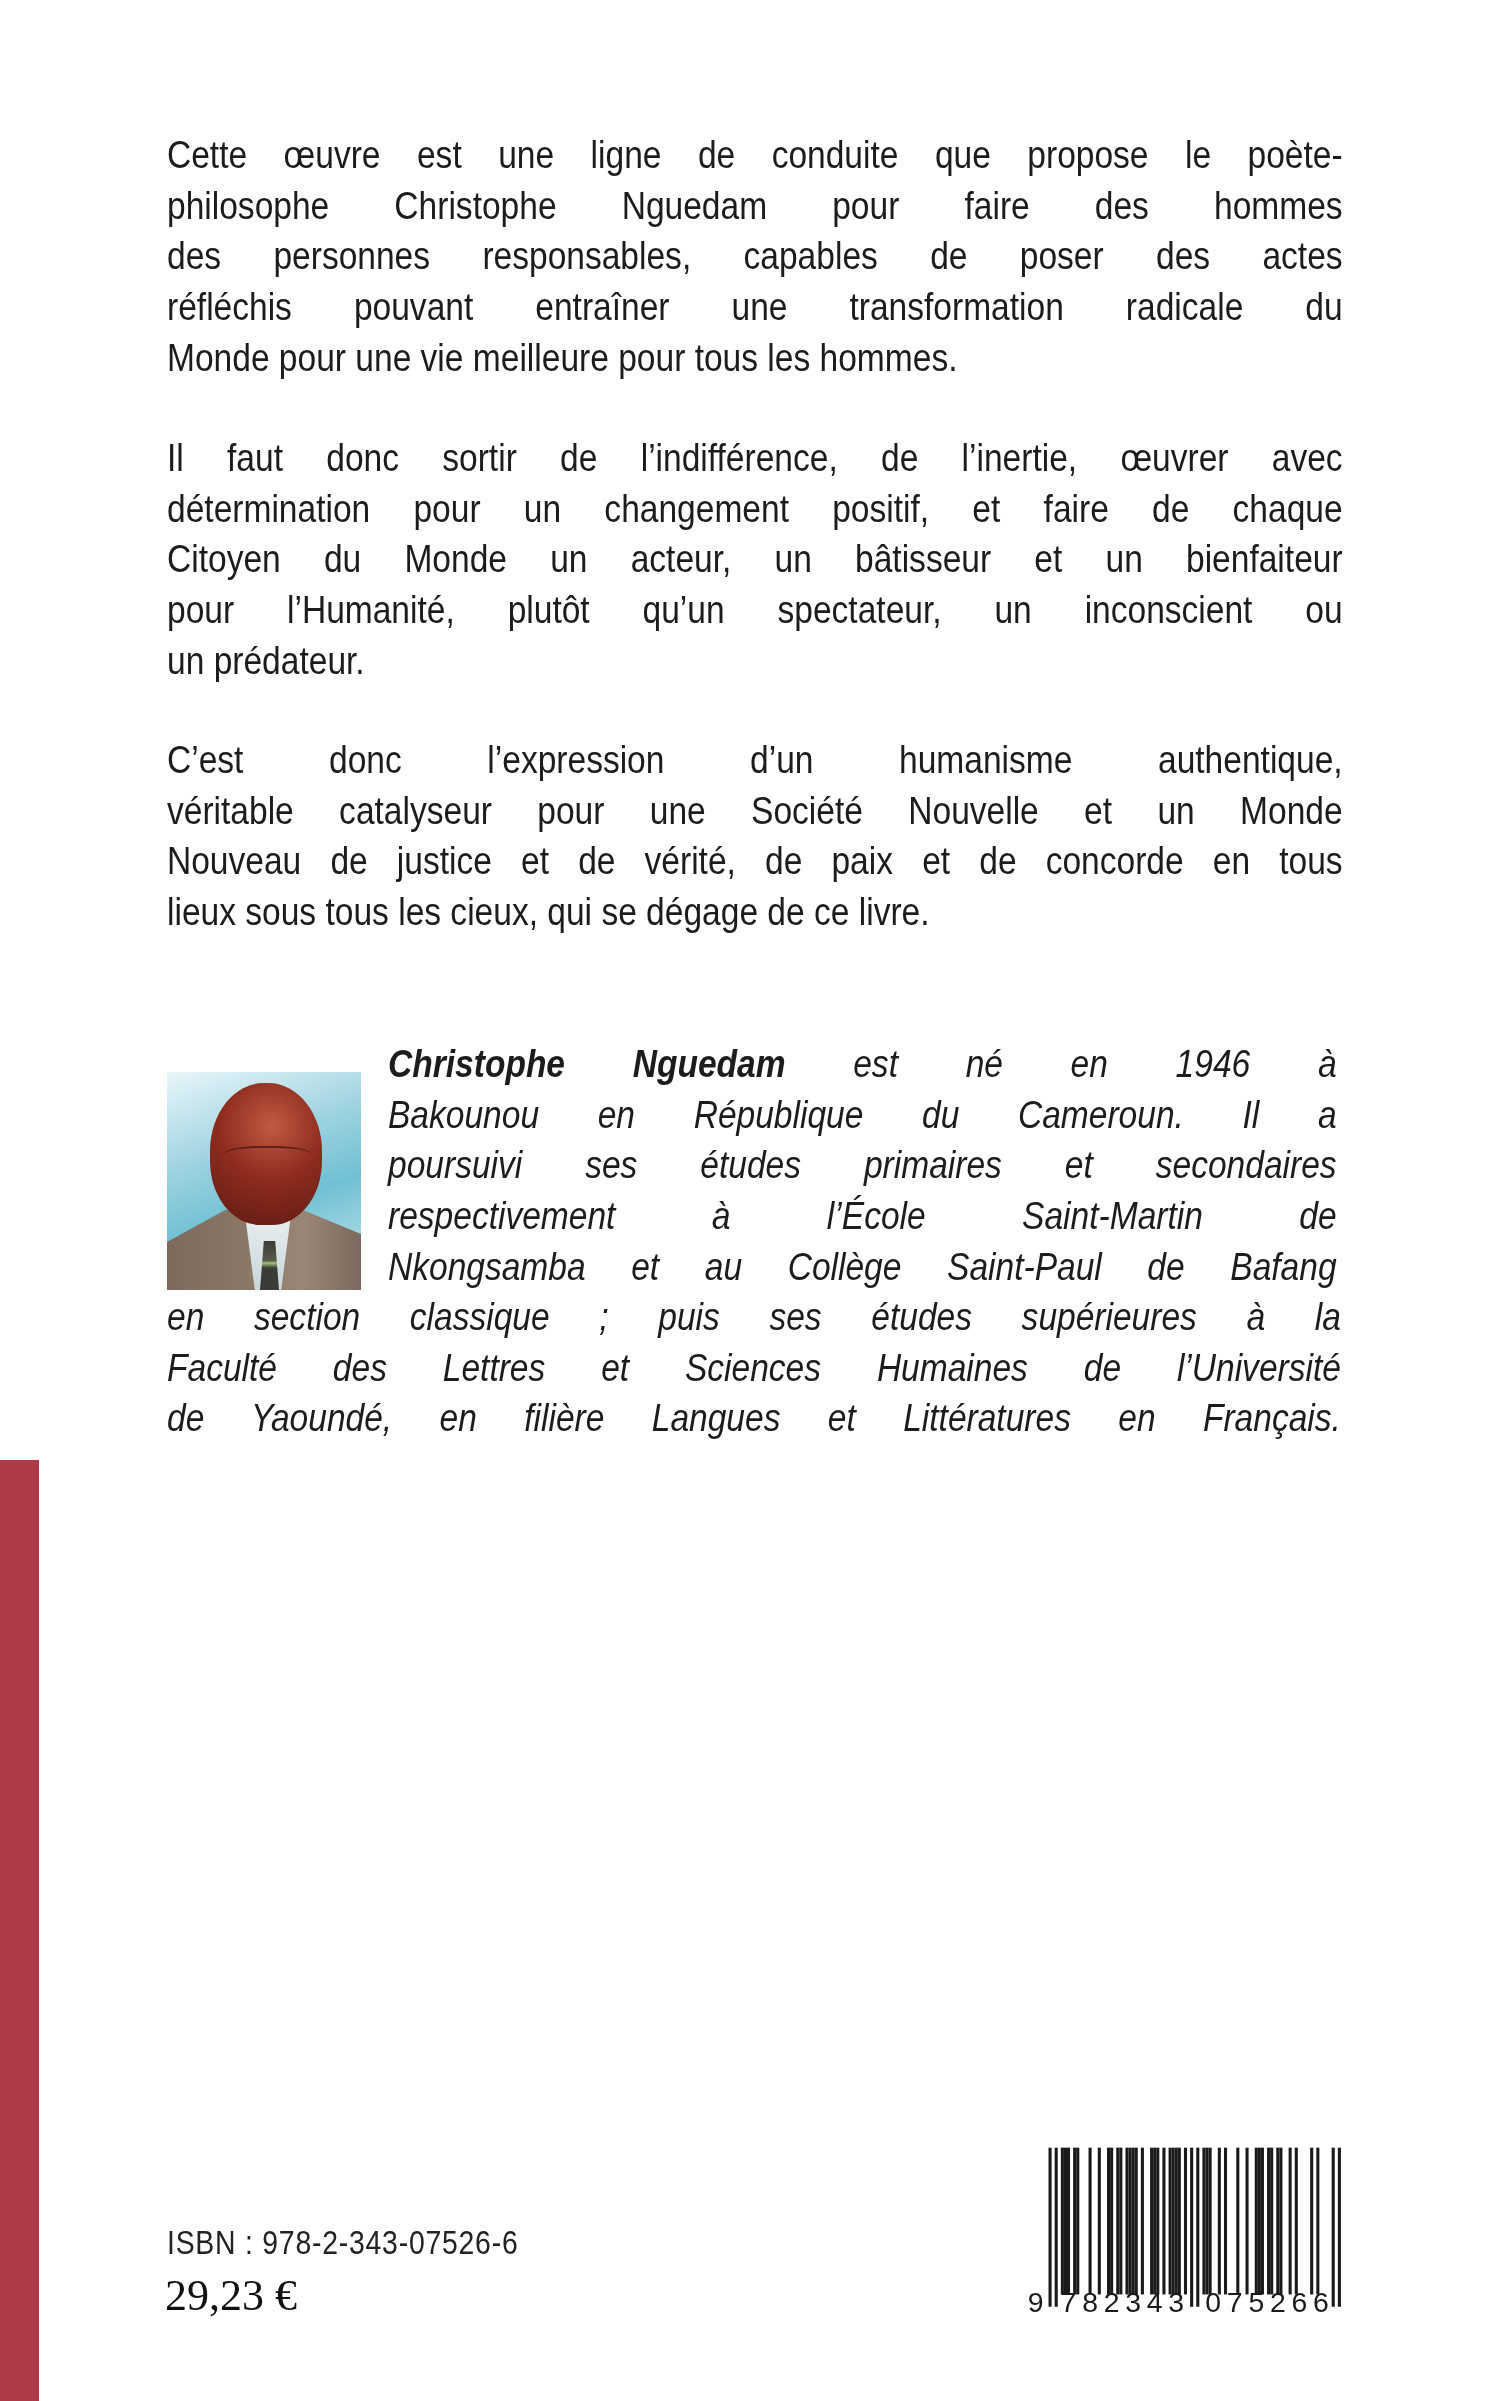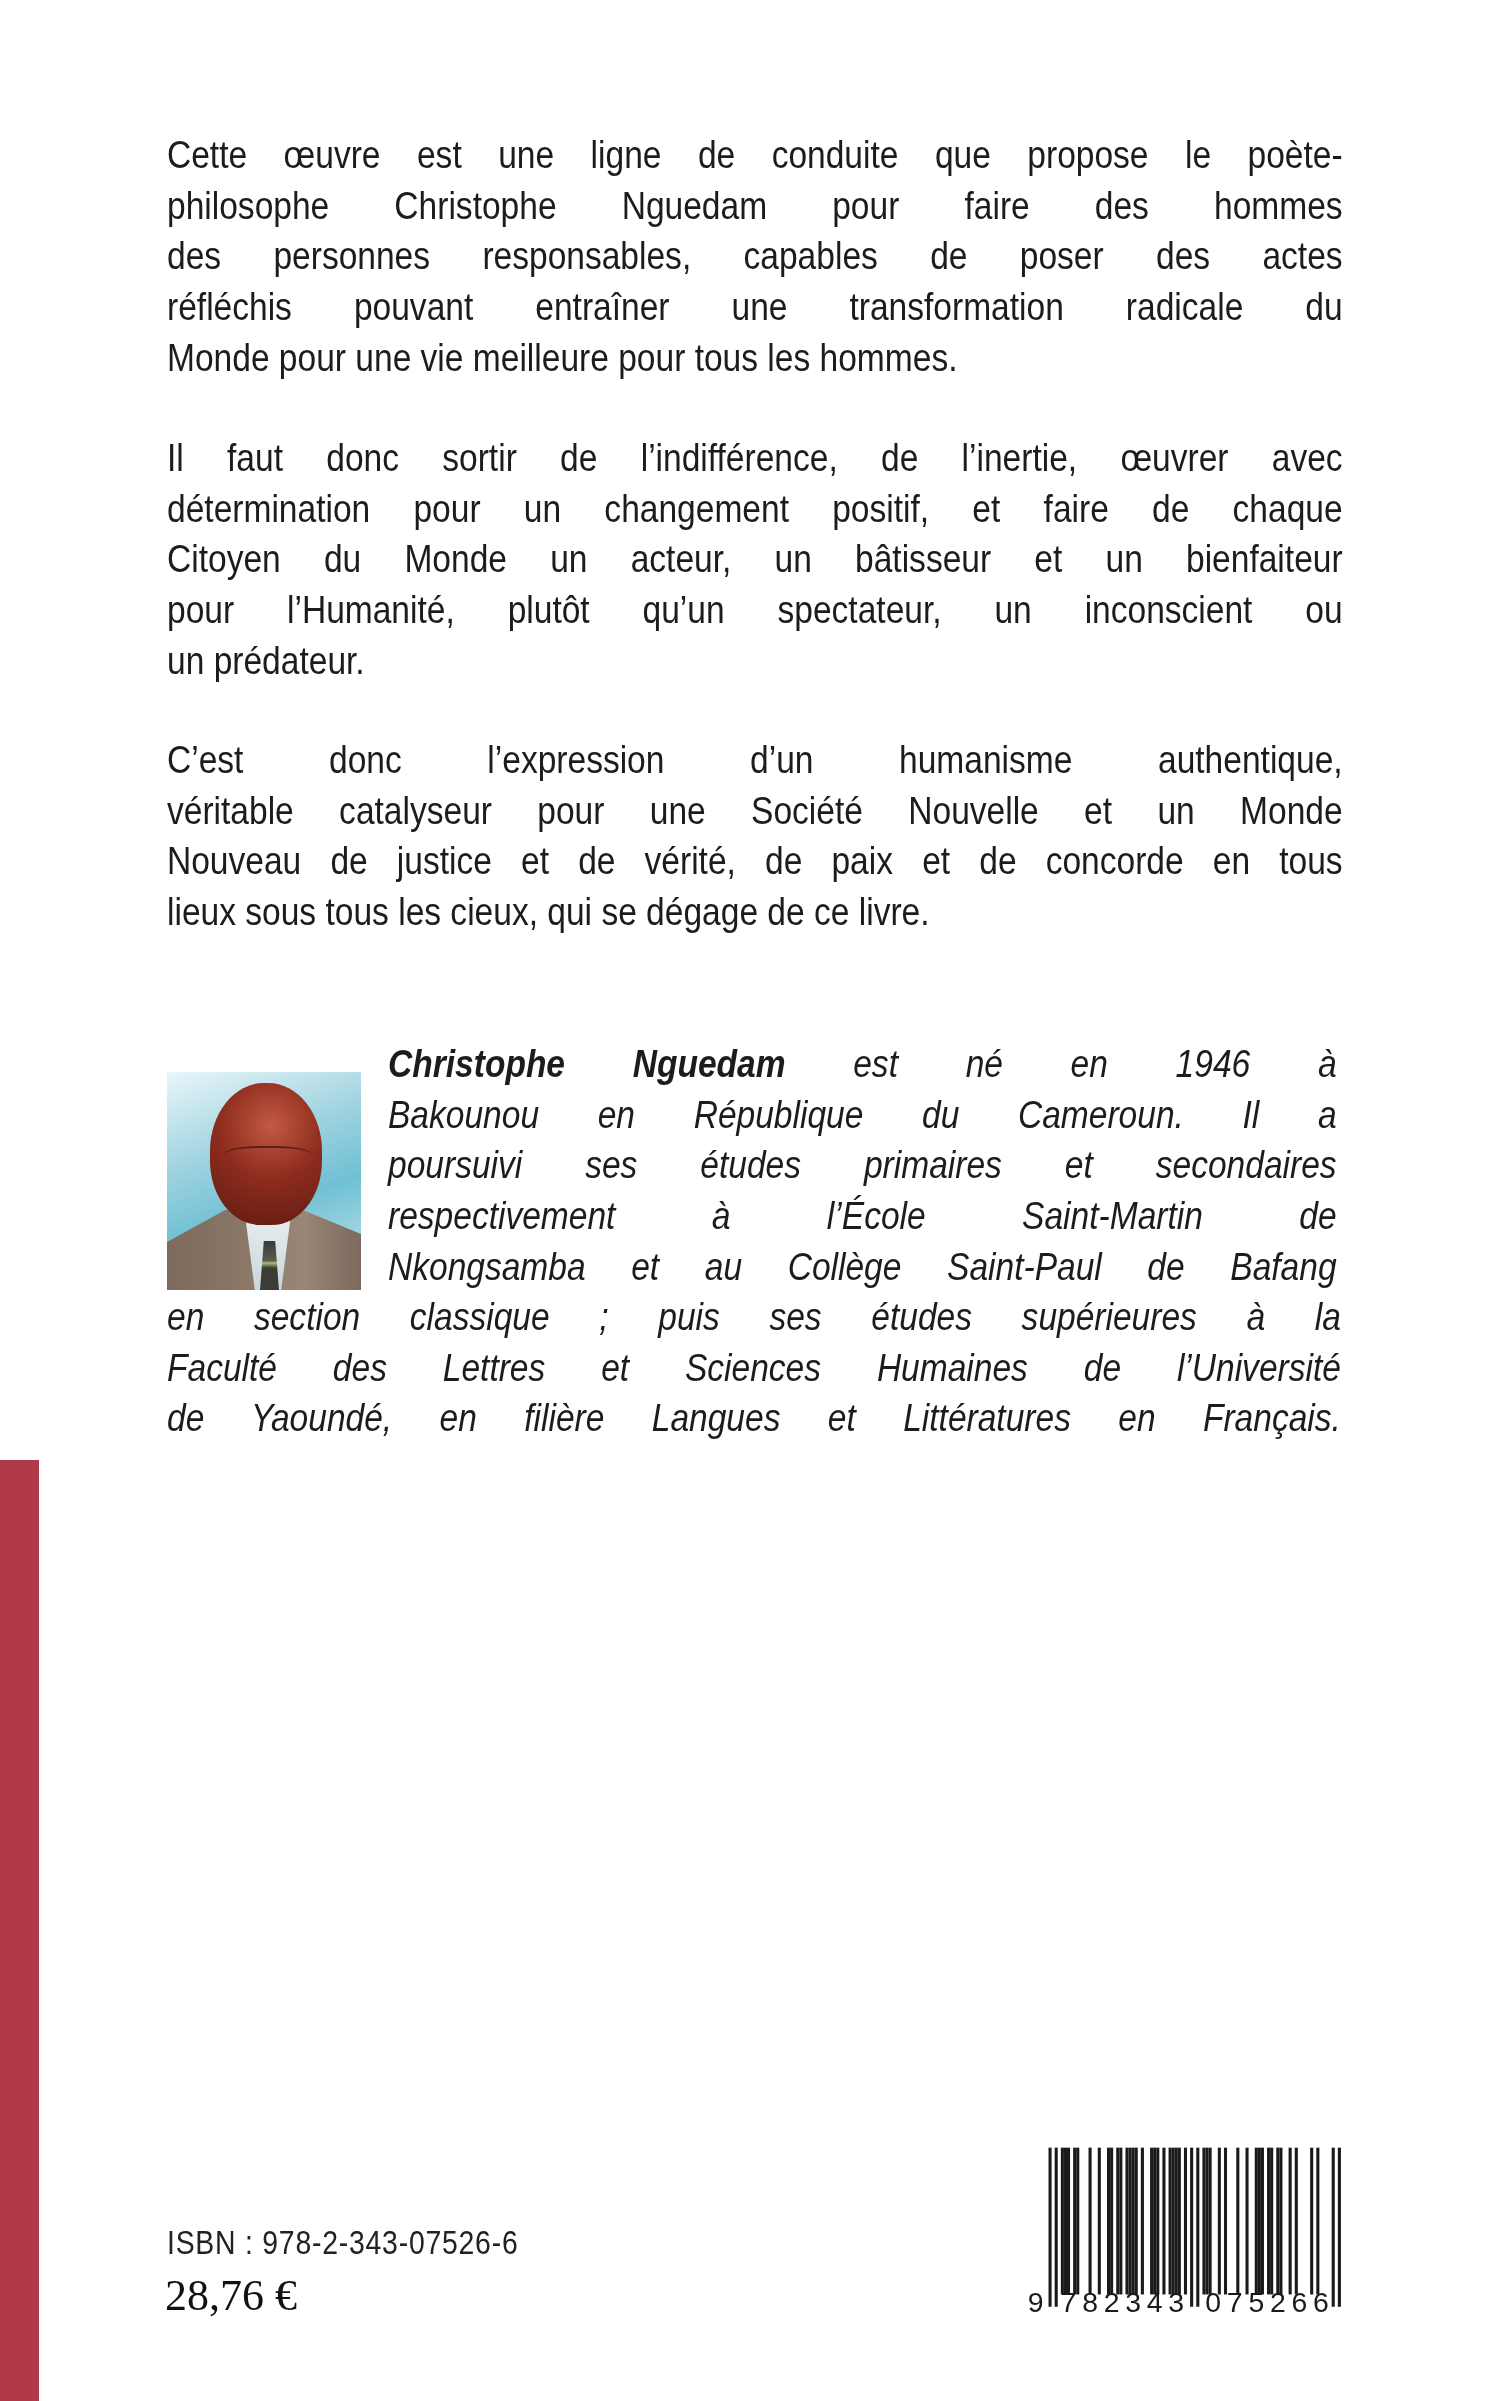--- a/index.html
+++ b/index.html
@@ -92,21 +92,21 @@
   <div class="line narrow" style="left:221px; top:51px">Bakounou en République du Cameroun. Il a</div>
   <div class="line narrow" style="left:221px; top:101px">poursuivi ses études primaires et secondaires</div>
   <div class="line narrow" style="left:221px; top:152px">respectivement à l’École Saint-Martin de</div>
   <div class="line narrow" style="left:221px; top:203px">Nkongsamba et au Collège Saint-Paul de Bafang</div>
   <div class="line wide" style="top:253px">en section classique ; puis ses études supérieures à la</div>
   <div class="line wide" style="top:304px">Faculté des Lettres et Sciences Humaines de l’Université</div>
   <div class="line wide" style="top:354px">de Yaoundé, en filière Langues et Littératures en Français.</div>
 </div>
 
 <div class="isbn">ISBN : 978-2-343-07526-6</div>
-<div class="price">28,76 €</div>
+<div class="price">29,23 €</div>
 
 <div class="barcode" id="barcode">
     <svg xmlns="http://www.w3.org/2000/svg" width="322" height="180" viewBox="0 0 340 190">
       <rect x="28.00" y="7" width="3.25" height="168" fill="#1a1a1a"></rect>
       <rect x="34.50" y="7" width="3.25" height="168" fill="#1a1a1a"></rect>
       <rect x="41.00" y="7" width="3.25" height="155" fill="#1a1a1a"></rect>
       <rect x="44.25" y="7" width="3.25" height="155" fill="#1a1a1a"></rect>
       <rect x="47.50" y="7" width="3.25" height="155" fill="#1a1a1a"></rect>
       <rect x="54.00" y="7" width="3.25" height="155" fill="#1a1a1a"></rect>
       <rect x="57.25" y="7" width="3.25" height="155" fill="#1a1a1a"></rect>

